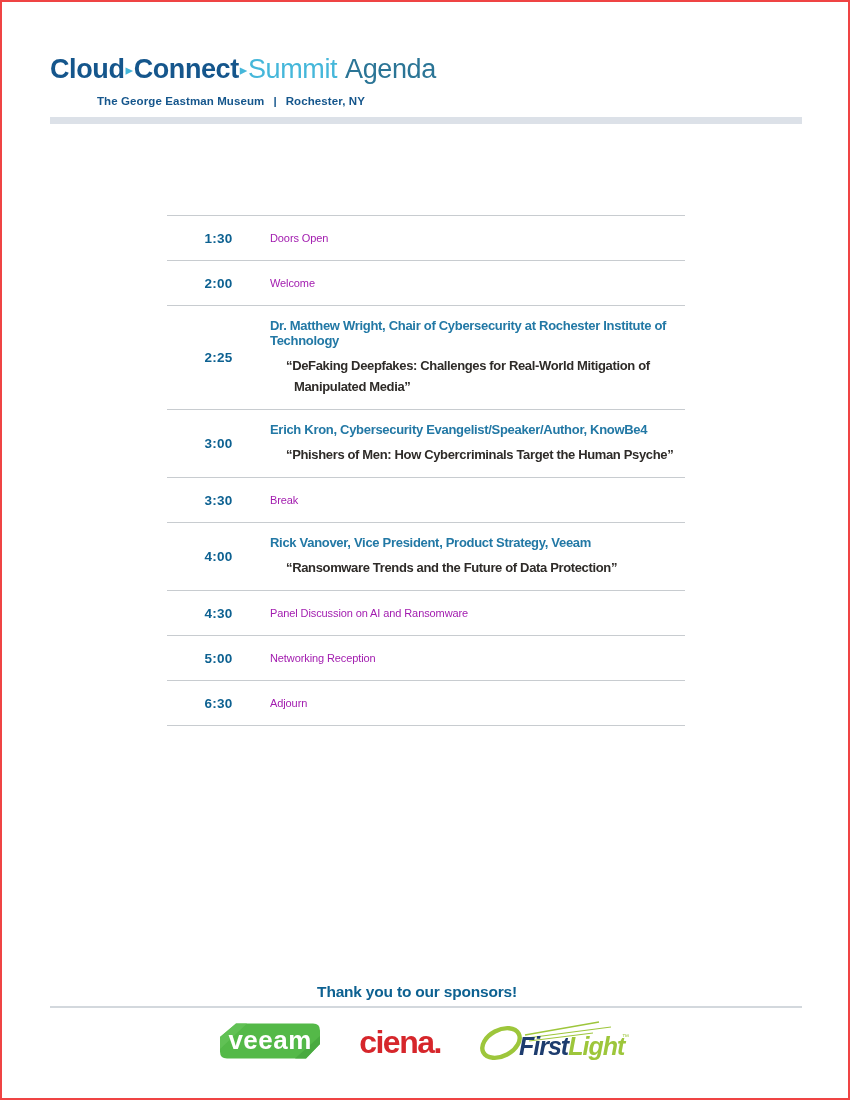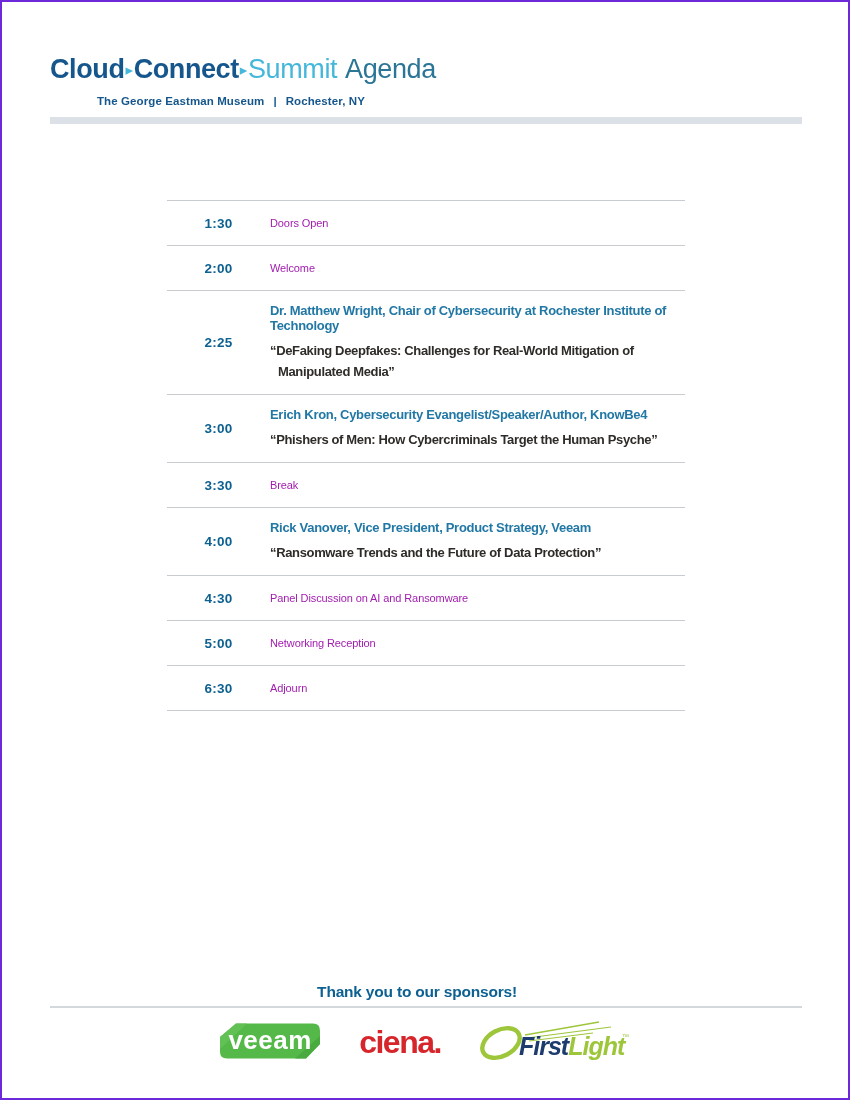--- a/index.html
+++ b/index.html
@@ -5,21 +5,21 @@
 <style>
   * { margin: 0; padding: 0; box-sizing: border-box; }
   html, body { background: #ffffff; }
   body { font-family: "Liberation Sans", sans-serif; }
 
   .page {
     position: relative;
     width: 850px;
     height: 1100px;
     background: #ffffff;
-    border: 2px solid #6d28d9;
+    border: 2px solid #ef4444;
     overflow: hidden;
   }
 
   
   .header { position: absolute; left: 48px; top: 52px; }
   .logo-line { font-size: 27px; line-height: 30px; letter-spacing: -0.4px; white-space: nowrap; }
   .logo-bold { font-weight: 700; color: #15568c; }
   .logo-arrow { color: #45b7da; font-size: 15px; position: relative; top: -3px; padding: 0 1px; }
   .logo-summit { font-weight: 400; color: #45b7da; }
   .logo-agenda { font-weight: 400; color: #2b7596; margin-left: 8px; }
@@ -28,21 +28,21 @@
     font-size: 11.5px; font-weight: 700; color: #15568c; letter-spacing: 0.1px;
     display: flex; gap: 9px; align-items: center; text-align: center;
   }
   .header-bar {
     position: absolute; left: 48px; top: 115px;
     width: 752px; height: 7px; background: #dce1e8;
   }
 
   
   .agenda {
-    position: absolute; left: 165px; top: 198px; width: 518px;
+    position: absolute; left: 165px; top: 213px; width: 518px;
     border-bottom: 1px solid #c8ccd0;
   }
   .row {
     display: flex; align-items: center;
     border-top: 1px solid #c8ccd0;
     padding: 13px 0;
     min-height: 45px;
   }
   .row.session { padding: 12px 0; }
   .time {
@@ -54,21 +54,21 @@
     font-size: 11px; font-weight: 400; color: #a21caf; letter-spacing: -0.1px;
   }
   .speaker {
     font-size: 13px; font-weight: 700; color: #2278a5;
     line-height: 15px; letter-spacing: -0.3px;
   }
   .talk {
     margin-top: 7px;
     font-size: 13px; font-weight: 700; color: #2e2b28;
     line-height: 21px; letter-spacing: -0.35px;
-    padding-left: 8px; text-indent: -8px;
+    padding-left: 8px; text-indent: -8px; margin-left: 16px;
   }
 
   
   .sponsors-heading {
     position: absolute; left: 0; right: 16px; top: 981px;
     text-align: center;
     font-size: 15.5px; font-weight: 700; color: #0d6191; letter-spacing: -0.2px;
   }
   .sponsors-divider {
     position: absolute; left: 48px; top: 1004px;

